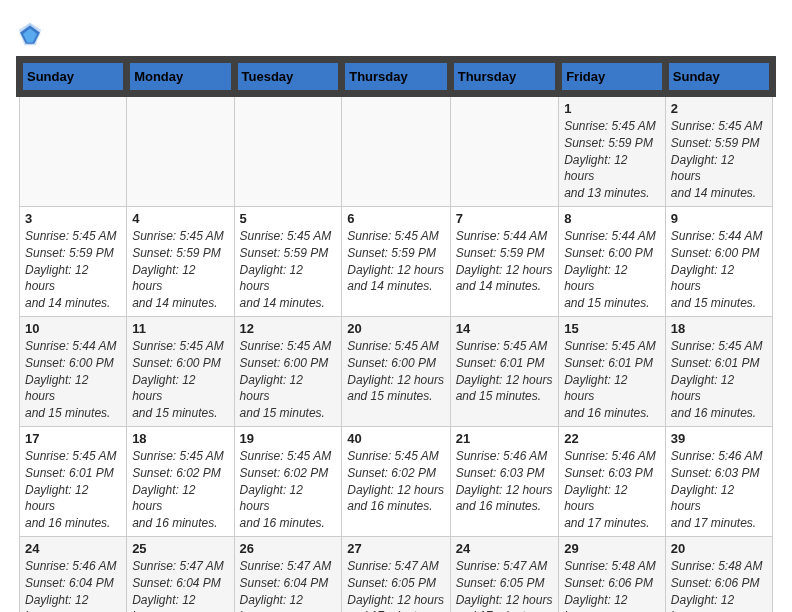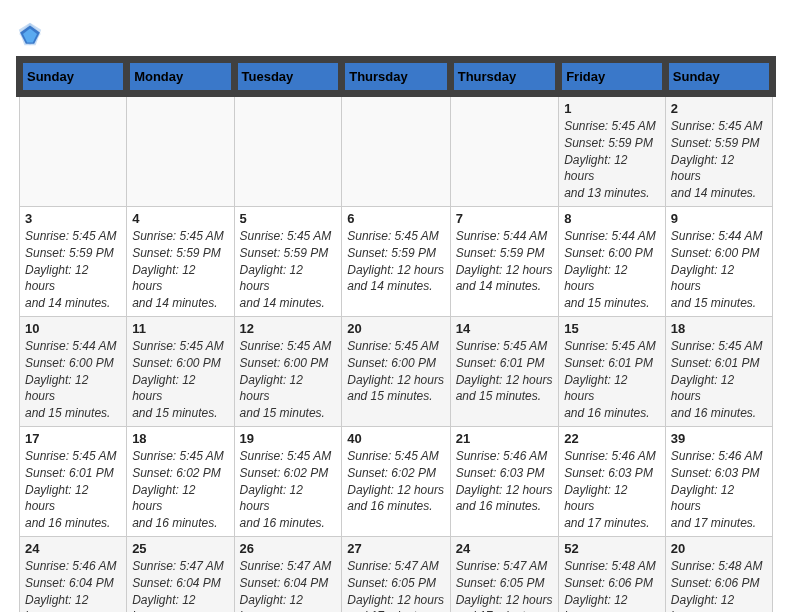--- a/index.html
+++ b/index.html
@@ -254,21 +254,21 @@
         </td>
         <td>
           <span class="day-number">27</span>
           <div class="day-info">Sunrise: 5:47 AM<br>Sunset: 6:05 PM<br>Daylight: 12 hours<br>and 17 minutes.</div>
         </td>
         <td>
           <span class="day-number">24</span>
           <div class="day-info">Sunrise: 5:47 AM<br>Sunset: 6:05 PM<br>Daylight: 12 hours<br>and 17 minutes.</div>
         </td>
         <td>
-          <span class="day-number">52</span>
+          <span class="day-number">29</span>
           <div class="day-info">Sunrise: 5:48 AM<br>Sunset: 6:06 PM<br>Daylight: 12 hours<br>and 17 minutes.</div>
         </td>
         <td>
           <span class="day-number">20</span>
           <div class="day-info">Sunrise: 5:48 AM<br>Sunset: 6:06 PM<br>Daylight: 12 hours<br>and 17 minutes.</div>
         </td>
       </tr>
     </tbody>
 </table>
 

